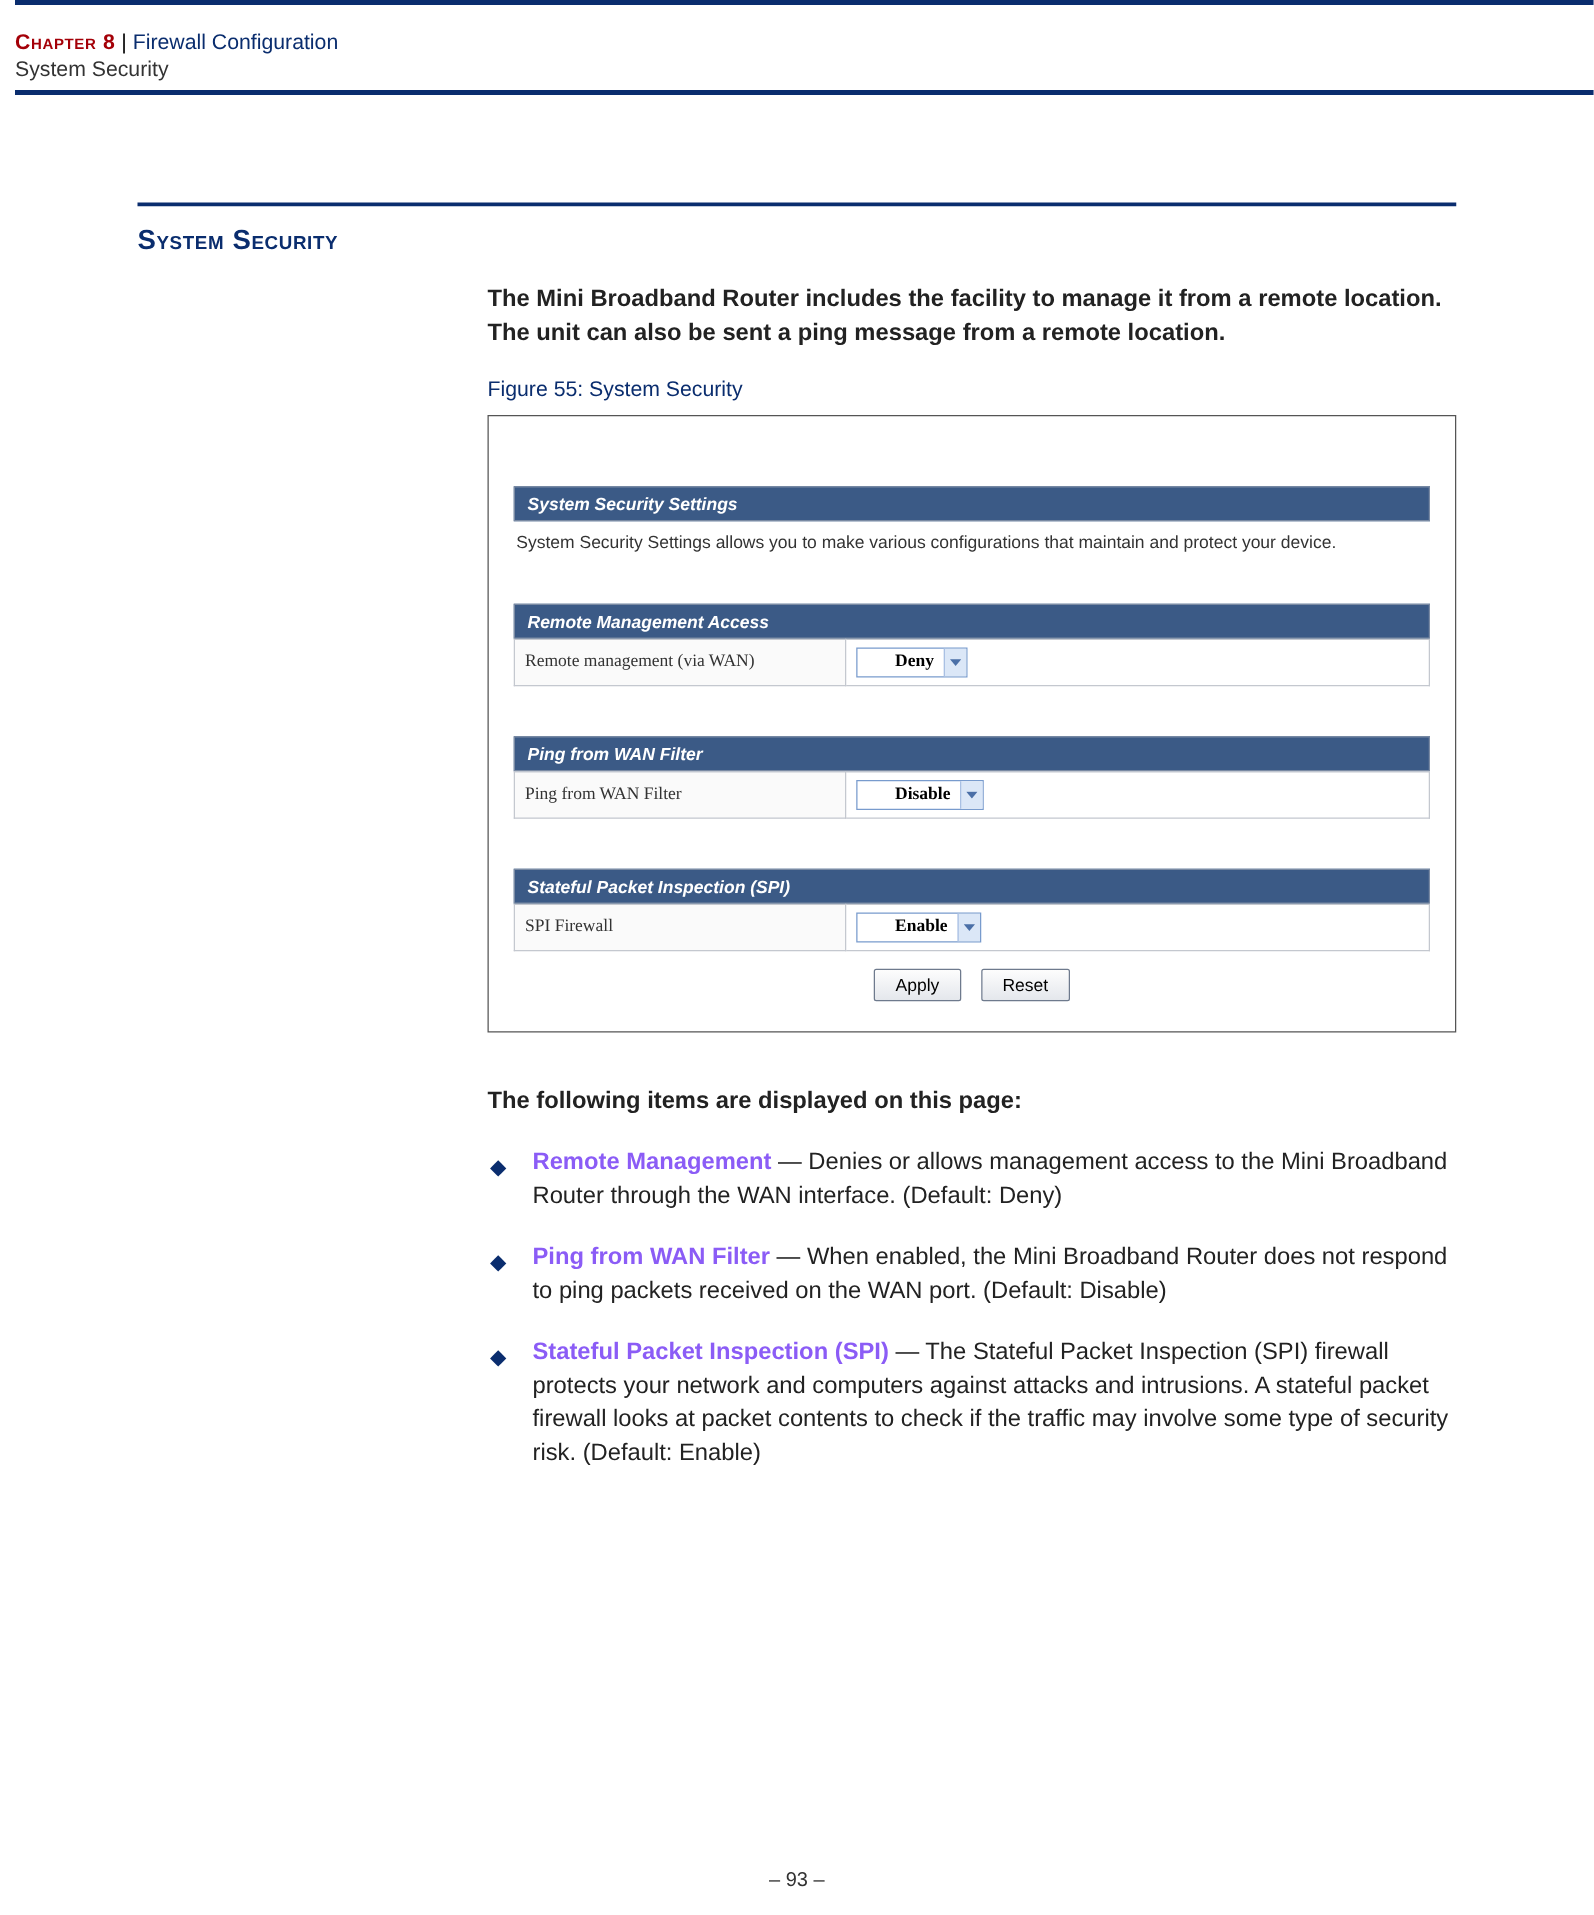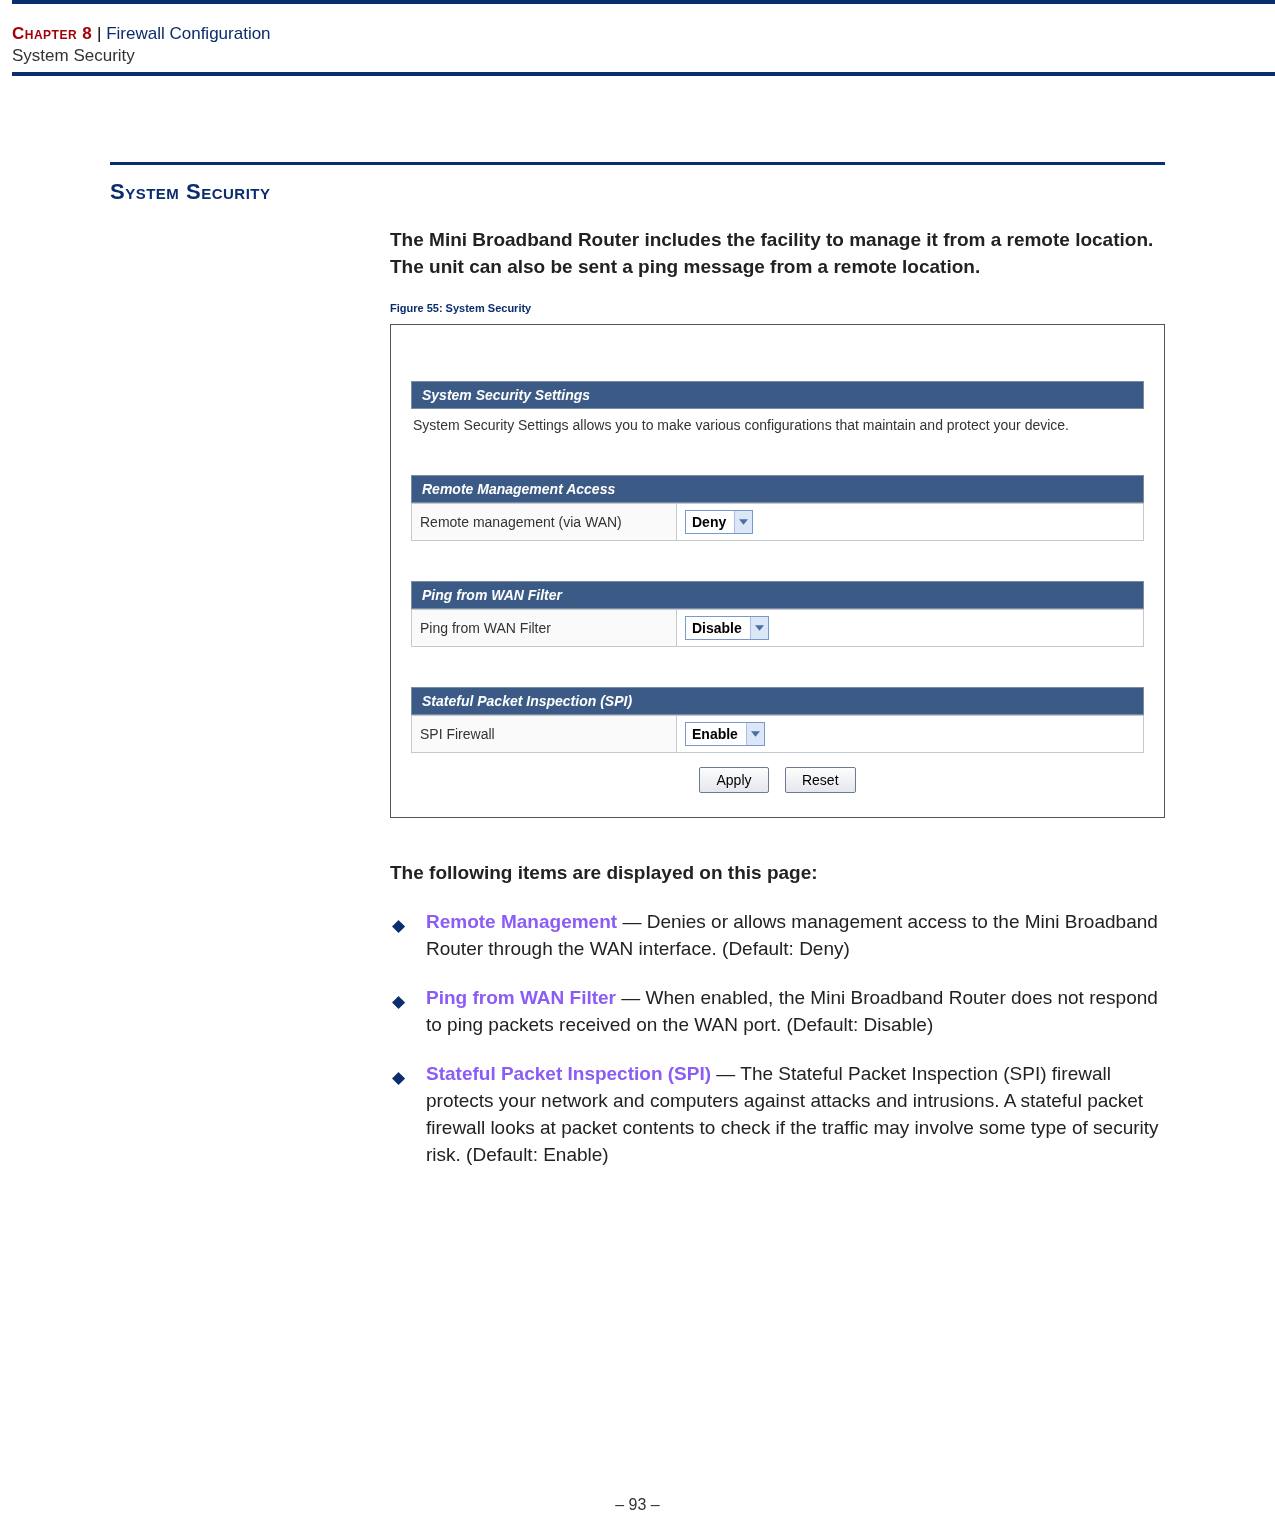--- a/index.html
+++ b/index.html
@@ -26,21 +26,21 @@
     .section-heading {
       color: #0a2d6e;
       font-weight: bold;
       font-size: 22px;
       font-variant: small-caps;
       letter-spacing: 0.5px;
       margin-bottom: 22px;
     }
     .body-col { margin-left: 280px; }
     .body-text { font-size: 19px; line-height: 1.4; color: #222; margin-bottom: 22px; font-weight: bold; }
-    .figure-caption { color: #0a2d6e; font-weight: bold; font-size: 11px; margin-bottom: 10px; }
+    .figure-caption { color: #0a2d6e; font-weight: normal; font-size: 17px; margin-bottom: 10px; }
     .figure-box { border: 1px solid #555; padding: 16px 20px 24px 20px; margin-bottom: 42px; background: #fff; }
     .panel { margin-bottom: 14px; }
     .panel-header {
       background: #3b5a86;
       color: #fff;
       font-weight: bold;
       font-style: italic;
       font-size: 14px;
       padding: 5px 10px;
       border: 1px solid #7a8aa3;
@@ -49,20 +49,21 @@
     .panel-desc {
       font-size: 14px;
       color: #333;
       padding: 6px 0 0 2px;
       line-height: 1.45;
     }
     .panel-row {
       display: table;
       width: 100%;
       border-collapse: collapse;
+      font-family: Liberation Serif, serif;
     }
     .panel-row > div {
       display: table-cell;
       border: 1px solid #c4c8cf;
       padding: 6px 8px;
       font-size: 14px;
       color: #333;
       vertical-align: middle;
       background: #fff;
     }
@@ -71,21 +72,21 @@
     .fake-select {
       display: inline-flex;
       align-items: center;
       border: 1px solid #789bcd;
       background: #fff;
       font-family: inherit;
       font-size: 14px;
       height: 24px;
       font-weight: bold;
     }
-    .fake-select .sel-text { padding: 0 8px 0 6px; color: #000; }
+    .fake-select .sel-text { padding: 0 8px 0 6px; color: #000; margin-left: 24px; }
     .fake-select .sel-arrow {
       width: 18px;
       height: 100%;
       display: flex;
       align-items: center;
       justify-content: center;
       background: #dbe7f7;
       border-left: 1px solid #a9c0e3;
     }
     .fake-select .sel-arrow svg { width: 9px; height: 6px; }

